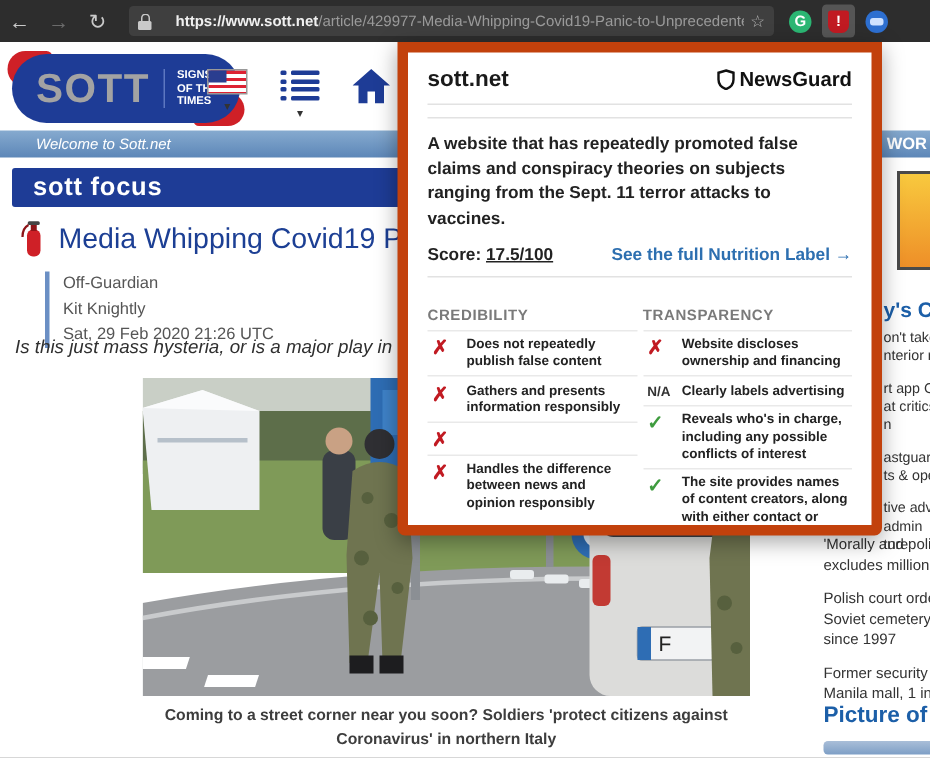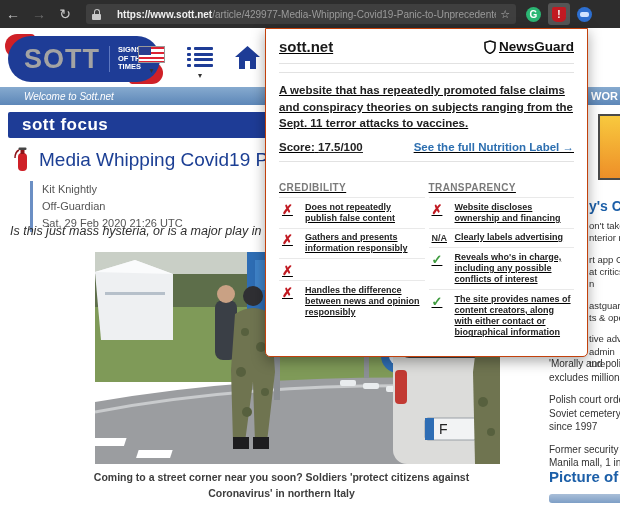--- a/index.html
+++ b/index.html
@@ -47,34 +47,34 @@
   .tagline-frag { position:absolute; right:2px; color:#fff; font-size:11px; font-weight:bold; }
   .focus-bar { position:absolute; left:8px; top:84px; width:530px; height:26px; background:#1e3c96; border-radius:2px; display:flex; align-items:center; }
   .focus-text { color:#fff; font-size:17px; font-weight:bold; margin-left:14px; letter-spacing:.5px; }
 
   
   .article-title-row { position:absolute; left:14px; top:118px; display:flex; align-items:center; gap:9px; width:600px; }
   .article-title { color:#1c3f94; font-size:19px; white-space:nowrap; }
   .byline { position:absolute; left:30px; top:153px; border-left:3px solid #6b8fc4; padding-left:9px; font-size:11px; color:#555; line-height:1.55; }
   .lede { position:absolute; left:10px; top:196px; font-style:italic; font-size:12.5px; color:#2f2f2f; }
   .photo { position:absolute; left:95px; top:224px; width:405px; height:212px; overflow:hidden; }
-  .caption { position:absolute; left:64px; top:442px; width:435px; text-align:center; font-size:10.5px; font-weight:bold; color:#3d3d3d; line-height:1.5; }
+  .caption { position:absolute; left:80px; top:442px; width:435px; text-align:center; font-size:10.5px; font-weight:bold; color:#3d3d3d; line-height:1.5; }
 
   
   .sb-ad { position:absolute; left:598px; top:86px; width:50px; height:66px; background:linear-gradient(#f8c93e,#ee8f28); border:2px solid #4a4a4a; }
   .sb-heading { position:absolute; left:589px; top:170px; font-size:14px; font-weight:bold; color:#1c5fa8; white-space:nowrap; }
   .sb-top { position:absolute; left:589px; top:192px; width:200px; }
   .sb-top .sb-item { font-size:9.5px; color:#333; line-height:1.3; margin-bottom:9px; white-space:pre-line; }
   .sb-bottom { position:absolute; left:549px; top:329px; width:200px; }
   .sb-bottom .sb-item { font-size:10px; color:#333; line-height:1.35; margin-bottom:9px; white-space:pre-line; }
   .sb-picture-heading { position:absolute; left:549px; top:440px; font-size:15px; font-weight:bold; color:#1c5fa8; white-space:nowrap; }
   .sb-picture-bar { position:absolute; left:549px; top:466px; width:71px; height:9px; border-radius:3px 0 0 3px; background:linear-gradient(#a9bed8,#7e9fc6); }
 
   
-  .ng-popup { position:absolute; left:265px; top:28px; width:323px; height:329px; background:#fff; border:1px solid #c2410c; border-radius:0 0 5px 5px; box-shadow:0 4px 14px rgba(0,0,0,.35); z-index:70; padding:0 13px; overflow:hidden;text-decoration:underline; }
+  .ng-popup { position:absolute; left:265px; top:28px; width:323px; height:329px; background:#fff; border:7px solid #c2410c; border-radius:0 0 5px 5px; box-shadow:0 4px 14px rgba(0,0,0,.35); z-index:70; padding:0 13px; overflow:hidden; }
   .ng-header { display:flex; justify-content:space-between; align-items:center; padding-top:9px; }
   .ng-site { font-size:15px; font-weight:bold; color:#1a1a1a; }
   .ng-brand { display:flex; align-items:center; gap:3px; font-size:13.5px; font-weight:bold; color:#111; }
   .ng-hr { border:none; border-top:1px solid #e2e2e2; margin-top:8px; }
   .ng-warning { display:flex; gap:12px; margin-top:9px; align-items:flex-start; }
   .ng-warning-text { font-size:11.5px; font-weight:bold; color:#b01218; line-height:1.5; padding-top:4px; }
   .ng-desc { margin-top:9px; font-size:11.5px; font-weight:600; color:#222; line-height:1.45; }
   .ng-score-row { display:flex; justify-content:space-between; align-items:center; margin-top:9px; }
   .ng-score { font-size:11.5px; font-weight:bold; color:#222; }
   .ng-score-val { text-decoration:underline; }
@@ -162,22 +162,22 @@
       <svg width="16" height="27" viewBox="0 0 16 27">
           <rect x="4" y="7" width="9" height="18" rx="4" fill="#cf2027"></rect>
           <rect x="6.5" y="3" width="4" height="5" fill="#8d1418"></rect>
           <rect x="4.5" y="1.5" width="8" height="2.5" rx="1" fill="#444"></rect>
           <path d="M5 4 Q1 6 1 12" stroke="#8d1418" stroke-width="1.5" fill="none"></path>
         </svg>
       <span class="article-title">Media Whipping Covid19 Panic to</span>
     </div>
 
     <div class="byline">
+      <div>Off-Guardian</div>
       <div>Kit Knightly</div>
-      <div>Off-Guardian</div>
       <div>Sat, 29 Feb 2020 21:26 UTC</div>
     </div>
 
     <div class="lede">Is this just mass hysteria, or is a major play in the pipeline?</div>
 
     <div class="photo">
       <svg width="405" height="212" viewBox="0 0 405 212">
         <rect width="405" height="60" fill="#c9cfc6"></rect>
         <rect y="22" width="405" height="42" fill="#5d6e4a"></rect>
         <rect y="55" width="405" height="75" fill="#7f9a58"></rect>

